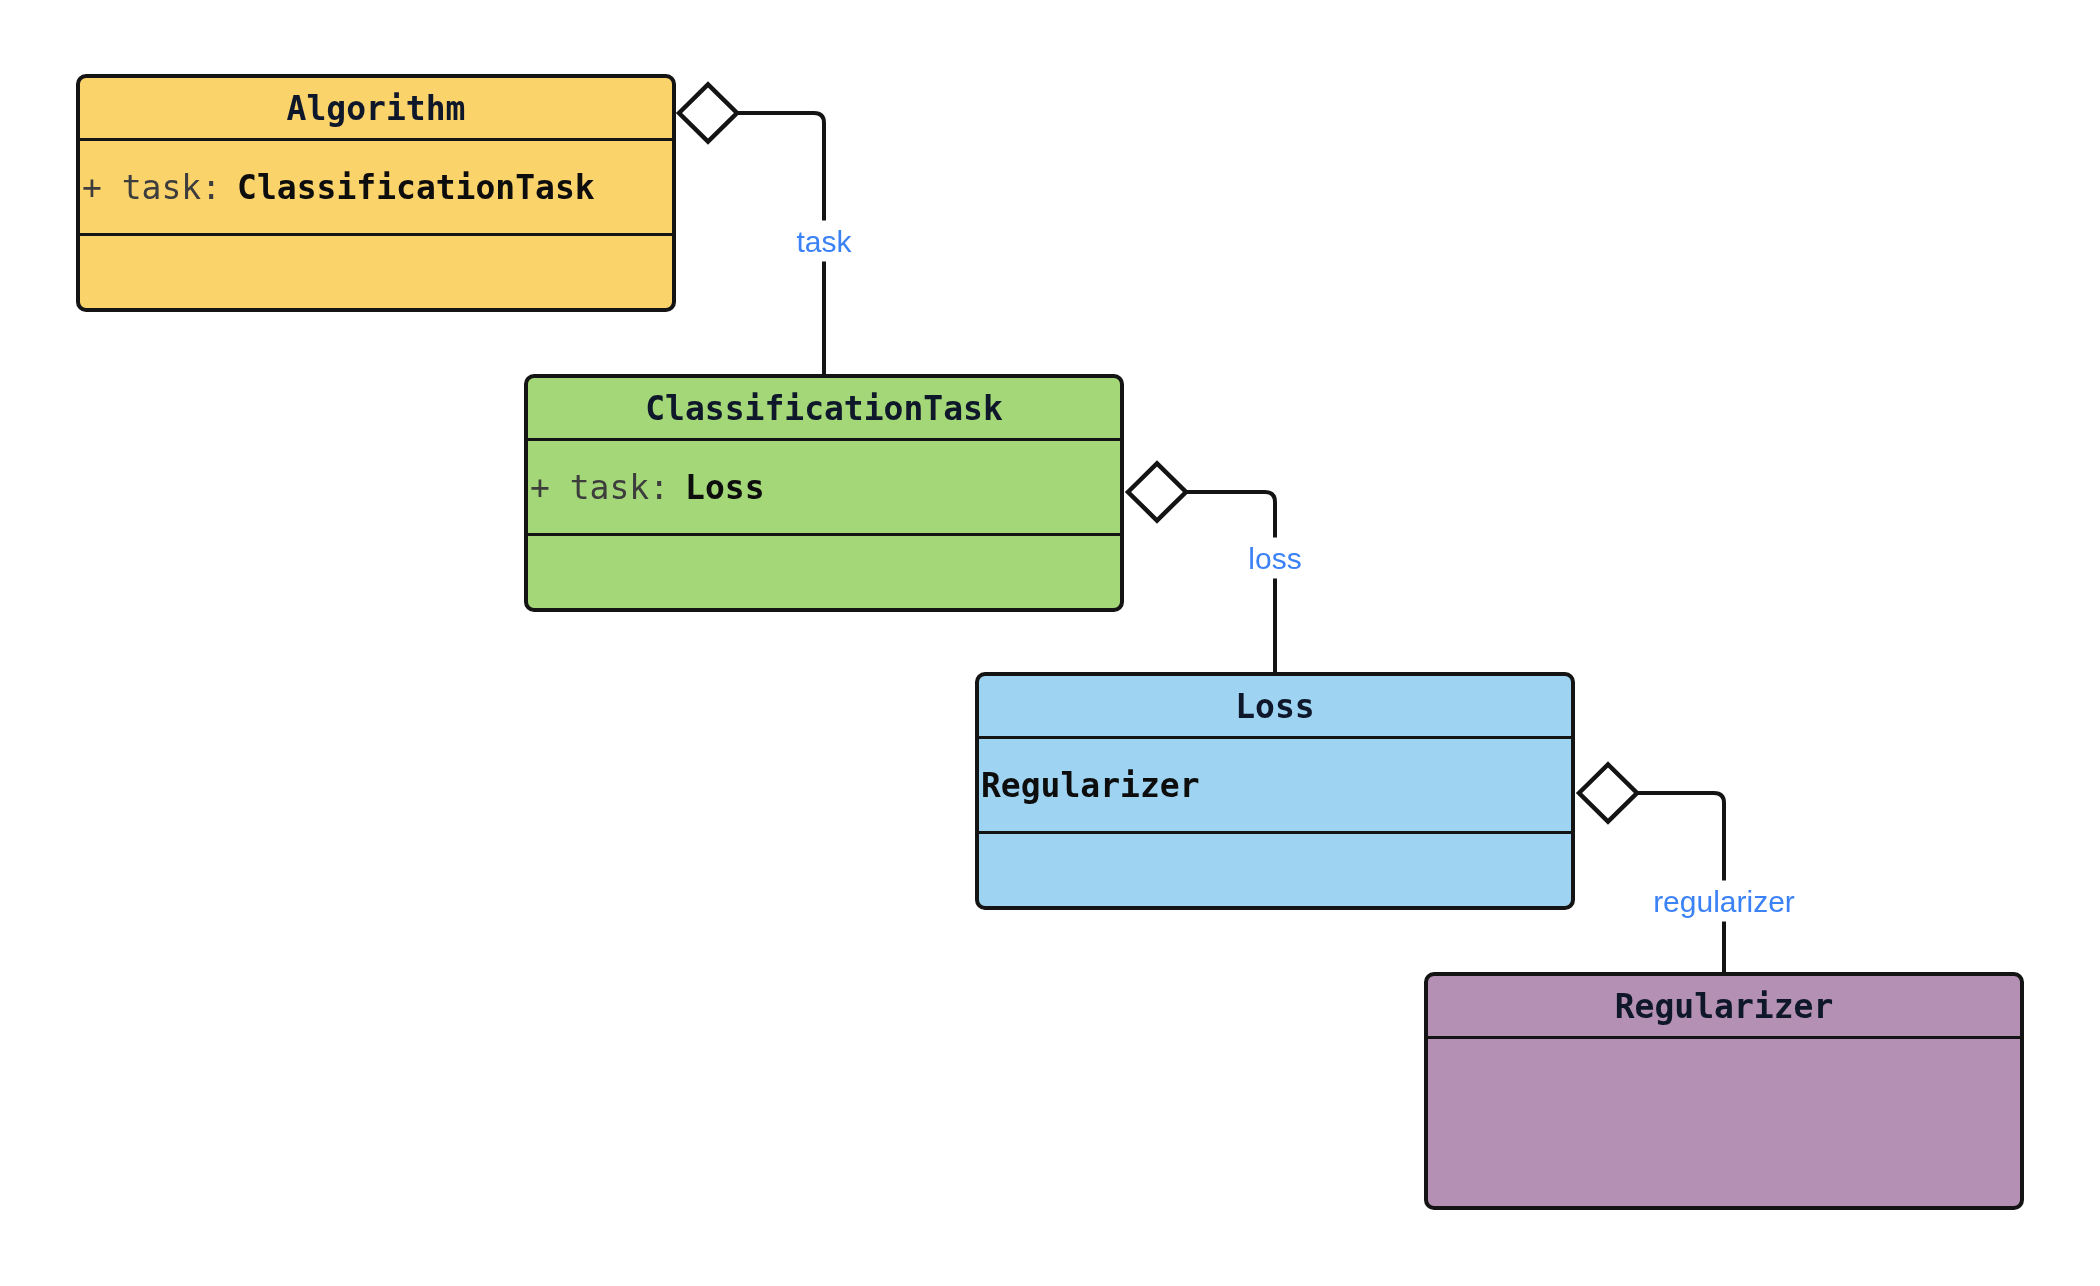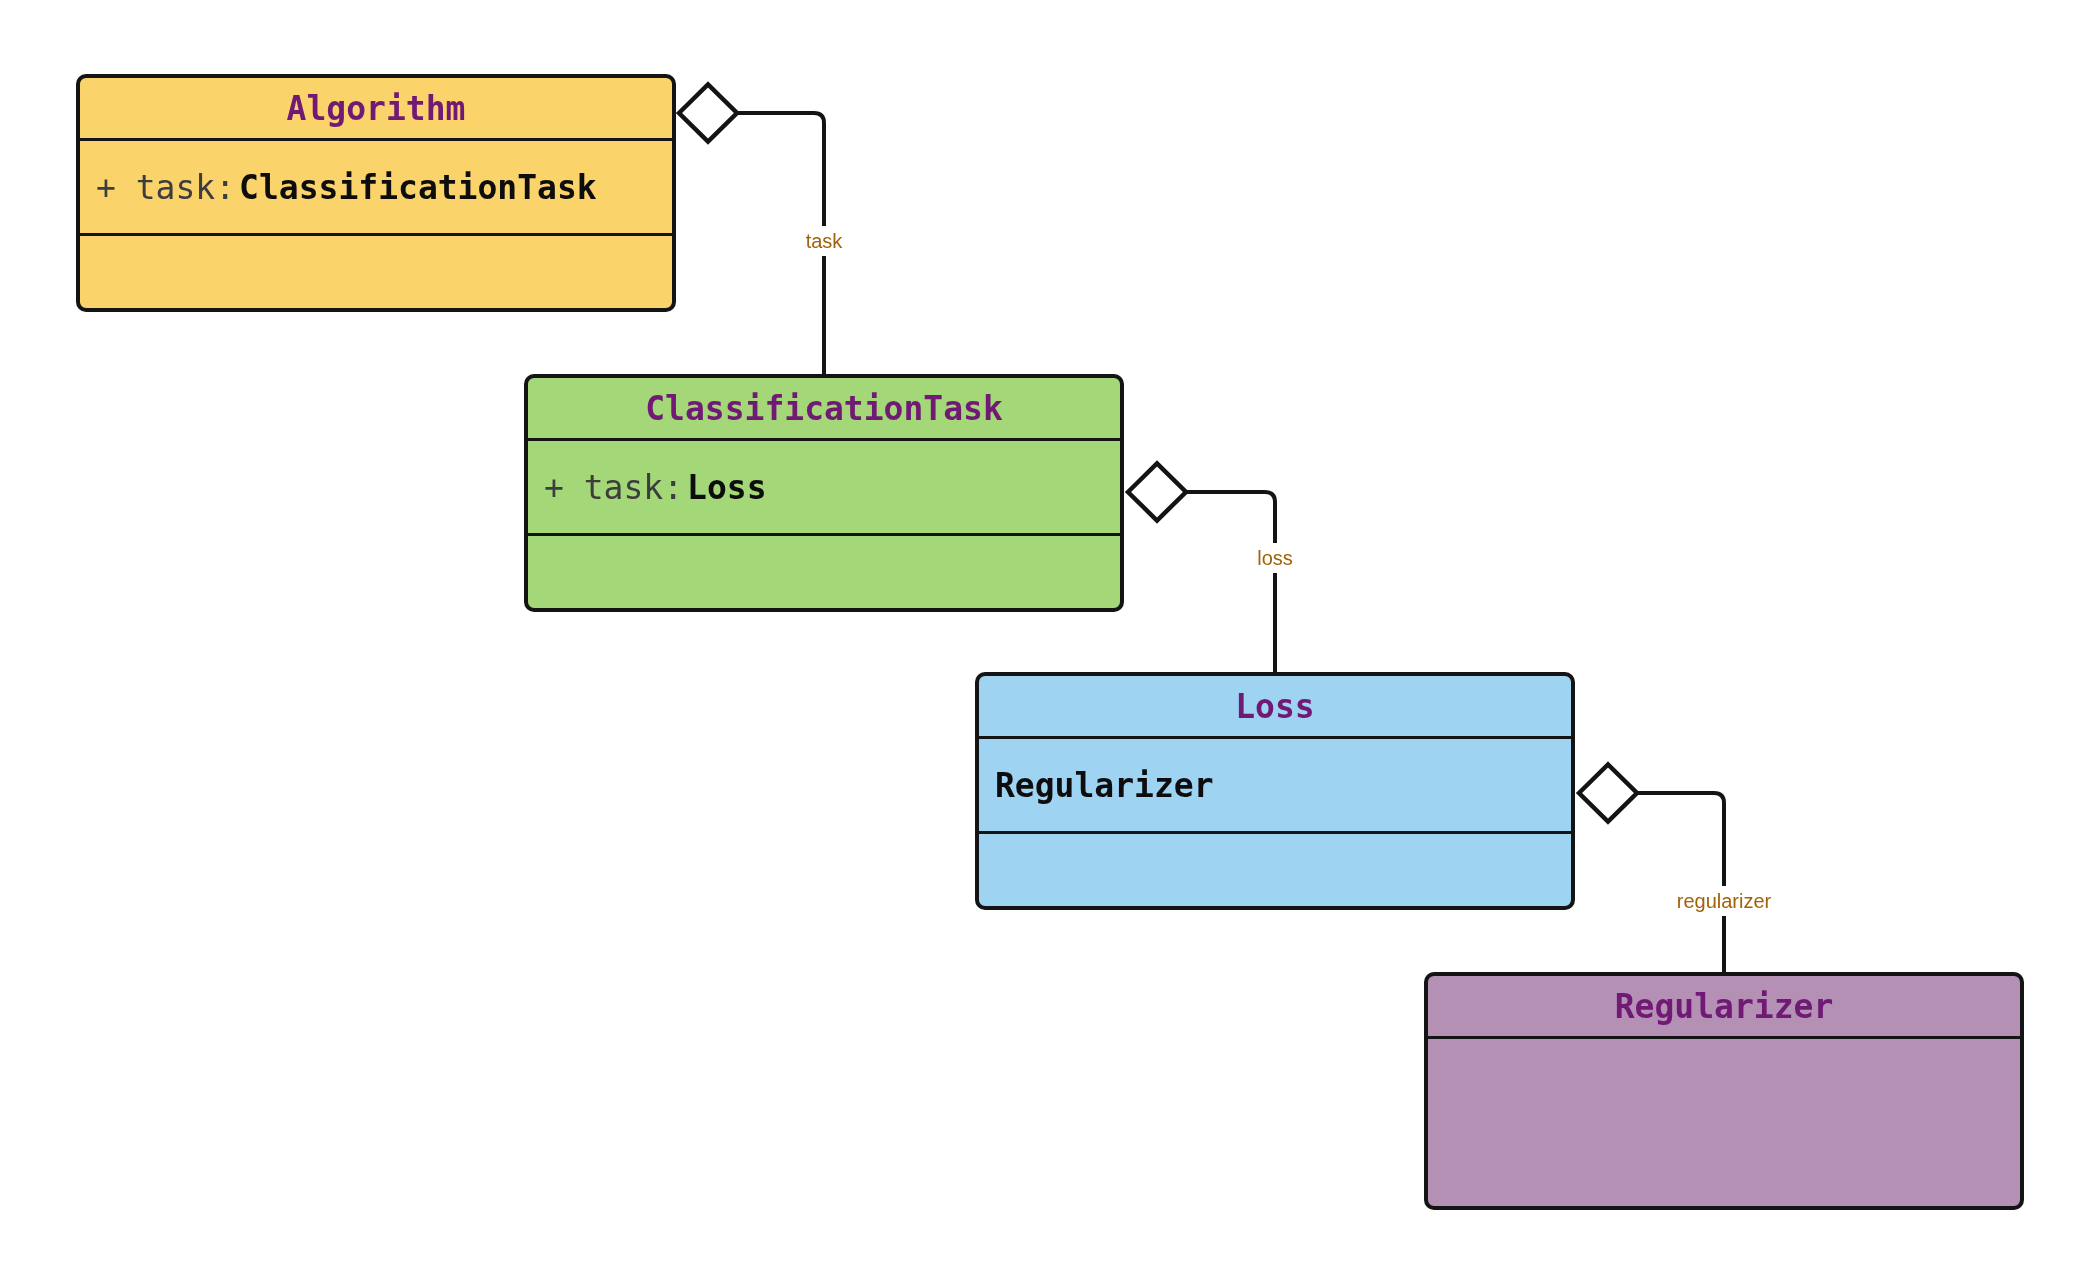--- a/index.html
+++ b/index.html
@@ -36,49 +36,49 @@
   }
   .uml-class-title {
     height: 60px;
     flex: 0 0 60px;
     border-bottom: 3px solid #141414;
     display: flex;
     align-items: center;
     justify-content: center;
     font-weight: bold;
     font-size: 33px;
-    color: #701a75;
+    color: #0f172a;
   }
   .uml-class-attrs {
     height: 92px;
     flex: 0 0 92px;
     border-bottom: 3px solid #141414;
     display: flex;
     align-items: center;
-    padding-left: 16px;
-    gap: 4px;
+    padding-left: 2px;
+    gap: 16px;
     font-size: 33px;
     color: #3d3d3d;
     white-space: nowrap;
   }
   .attr-type {
     font-weight: bold;
     color: #0d0d0d;
   }
   .uml-class-methods {
     flex: 1 1 auto;
   }
   .edge-label {
     position: absolute;
     transform: translate(-50%, -50%);
     background: #ffffff;
     padding: 4px 8px;
     font-family: "Liberation Sans", sans-serif;
-    font-size: 20px;
-    color: #a16207;
+    font-size: 30px;
+    color: #3b82f6;
     white-space: nowrap;
     z-index: 3;
     line-height: 1.1;
   }
 </style>
 </head>
 <body>
 
 <div class="canvas">
 

